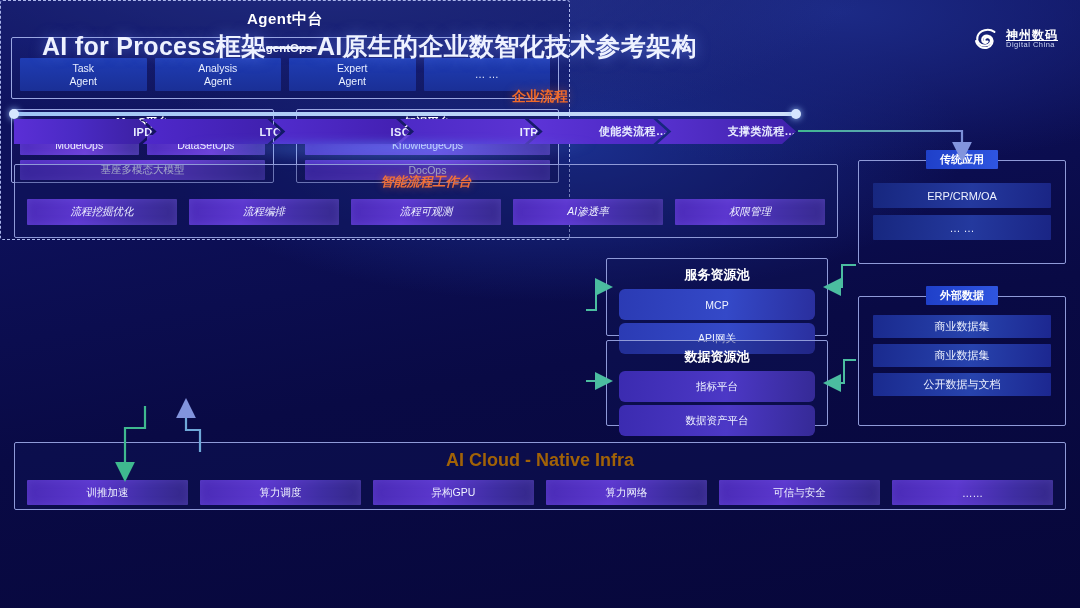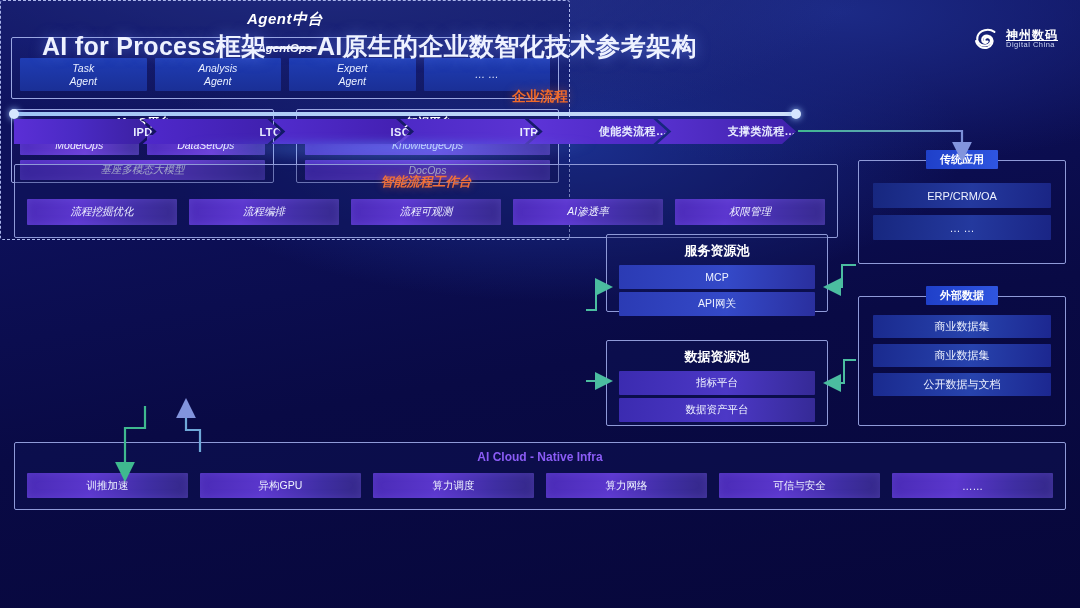--- a/index.html
+++ b/index.html
@@ -92,21 +92,20 @@
     border-radius: 1px;
     background: linear-gradient(100deg, #4b2bb8 0%, #5c37cf 35%, #4330a8 70%, #372a8e 100%);
     box-shadow: inset 0 0 10px rgba(140,120,255,.25);
   }
 
   
   #agent-platform {
     left: 14px; top: 246px; width: 570px; height: 240px;
     border: 1px dashed #a9b4ea; border-radius: 3px;
     background: rgba(14,18,86,.30);
-    font-style: italic;
   }
   .ap-title {
     text-align: center; margin-top: 9px;
     font-size: 15px; font-weight: bold; color: #ffffff; letter-spacing: .5px;
   }
   .agentops {
     margin: 8px 10px 0 10px; height: 62px;
     border: 1px solid #9aa6e2; border-radius: 2px;
     background: linear-gradient(180deg, rgba(22,30,120,.55), rgba(14,20,90,.55));
   }
@@ -132,27 +131,27 @@
   .bar {
     height: 20px; display: flex; align-items: center; justify-content: center;
     font-size: 10.5px; color: #eef2ff; border-radius: 1px;
     background: linear-gradient(95deg, #4d2cbe, #6b3fd8 55%, #40309f);
     box-shadow: inset 0 0 8px rgba(150,130,255,.2);
   }
   .bar.full { margin-top: 5px; }
   .sp-split .bar { flex: 1; }
 
   
-  #service-pool { left: 606px; top: 234px; width: 222px; height: 78px; }
+  #service-pool { left: 606px; top: 258px; width: 222px; height: 78px; }
   #data-pool    { left: 606px; top: 340px; width: 222px; height: 86px; }
   .rp-title { text-align: center; margin-top: 7px; font-size: 13px; font-weight: bold; color: #ffffff; }
   .rp-list { padding: 5px 12px 0 12px; display: flex; flex-direction: column; gap: 3px; }
   .rp-item {
-    height: 24px; display: flex; align-items: center; justify-content: center;
-    font-size: 10.5px; color: #eef2ff; border-radius: 1px;
+    height: 31px; display: flex; align-items: center; justify-content: center;
+    font-size: 10.5px; color: #eef2ff; border-radius: 6px;
     background: linear-gradient(95deg, #2b3bb4, #3449c8 55%, #2a2f9e);
     text-align: right;
   }
   #data-pool .rp-item { background: linear-gradient(95deg, #3b2bb0, #4c38c6 55%, #352a96); }
 
   
   #legacy-apps { left: 858px; top: 160px; width: 208px; height: 104px; }
   #external-data { left: 858px; top: 296px; width: 208px; height: 130px; }
   .badge {
     position: absolute; left: 50%; transform: translateX(-50%); top: -11px;
@@ -166,21 +165,21 @@
     height: 25px; display: flex; align-items: center; justify-content: center;
     font-size: 11px; color: #eef2ff; border-radius: 1px;
     background: linear-gradient(95deg, #17277f, #24399e 55%, #1a2585);
   }
   #external-data .rc-item { height: 23px; background: linear-gradient(95deg, #1a2a8e, #2743ad 55%, #1c2790); }
 
   
   #infra { left: 14px; top: 442px; width: 1052px; height: 68px; }
   .infra-title {
     text-align: center; margin-top: 7px;
-    font-size: 12px; font-weight: bold; color: #8b5cf6;
+    font-size: 18px; font-weight: bold; color: #a16207;
   }
   .infra-row { display: flex; gap: 12px; padding: 9px 12px 8px 12px; }
   .infra-chip {
     flex: 1; height: 25px; display: flex; align-items: center; justify-content: center;
     font-size: 10.5px; color: #eef2ff; border-radius: 1px;
     background: linear-gradient(100deg, #4a2bb6 0%, #5b37cd 40%, #3f2ea3 75%, #342888 100%);
     box-shadow: inset 0 0 10px rgba(140,120,255,.22);
   }
 
   
@@ -316,22 +315,22 @@
         <div class="rc-item">商业数据集</div>
         <div class="rc-item">商业数据集</div>
         <div class="rc-item">公开数据与文档</div>
       </div>
   </div>
 
   <div class="panel panel-solid" id="infra">
     <div class="infra-title">AI Cloud - Native Infra</div>
     <div class="infra-row" id="infra-row">
         <div class="infra-chip">训推加速</div>
+        <div class="infra-chip">算力调度</div>
         <div class="infra-chip">异构GPU</div>
-        <div class="infra-chip">算力调度</div>
         <div class="infra-chip">算力网络</div>
         <div class="infra-chip">可信与安全</div>
         <div class="infra-chip">……</div>
       </div>
   </div>
 
   <svg class="wires" width="1080" height="608">
     <defs>
       <linearGradient id="gGreenBlue" x1="0" y1="0" x2="1" y2="0">
         <stop offset="0%" stop-color="#3fb98f"></stop>

